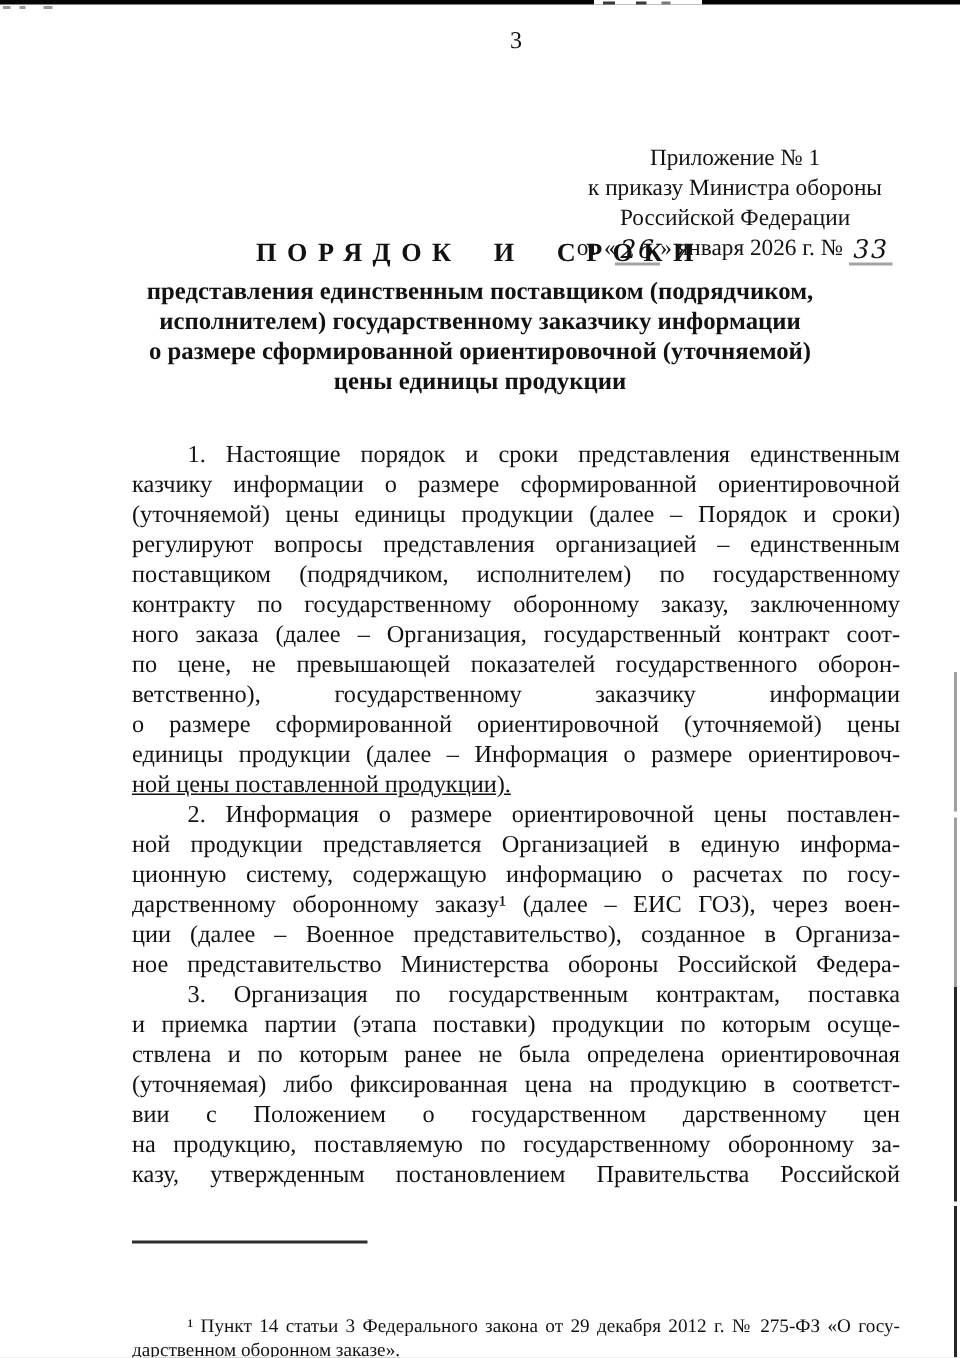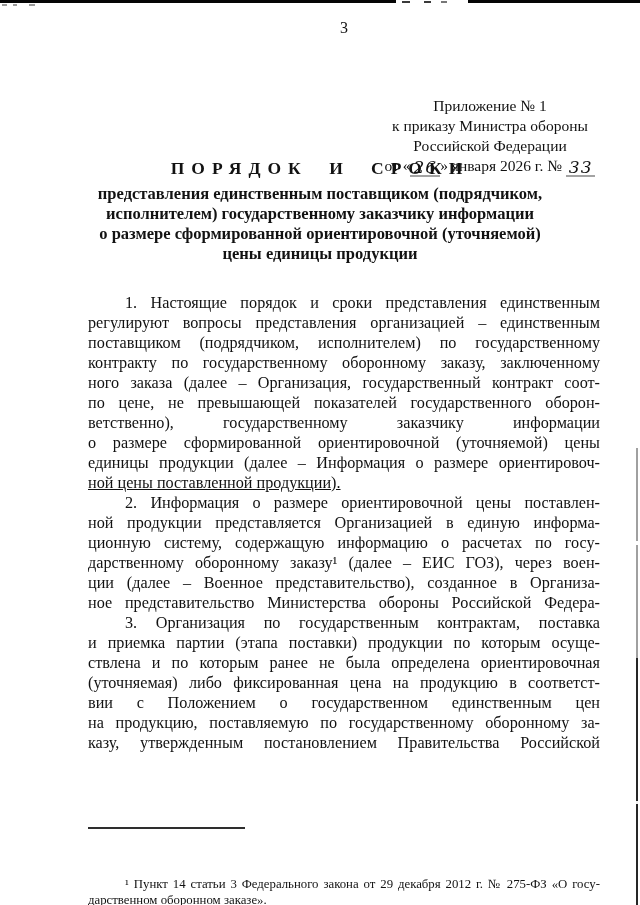--- a/index.html
+++ b/index.html
@@ -108,20 +108,22 @@
         <div class="subtitle-line">представления единственным поставщиком (подрядчиком,</div>
         <div class="subtitle-line">исполнителем) государственному заказчику информации</div>
         <div class="subtitle-line">о размере сформированной ориентировочной (уточняемой)</div>
         <div class="subtitle-line">цены единицы продукции</div>
       </div>
   </div>
 
   <div class="body-block">
       <div class="paragraph">
         <div class="line first">1. Настоящие порядок и сроки представления единственным</div>
+        <div class="line">казчику информации о размере сформированной ориентировочной</div>
+        <div class="line">(уточняемой) цены единицы продукции (далее – Порядок и сроки)</div>
         <div class="line">регулируют вопросы представления организацией – единственным</div>
         <div class="line">поставщиком (подрядчиком, исполнителем) по государственному</div>
         <div class="line">контракту по государственному оборонному заказу, заключенному</div>
         <div class="line">ного заказа (далее – Организация, государственный контракт соот-</div>
         <div class="line">по цене, не превышающей показателей государственного оборон-</div>
         <div class="line">ветственно), государственному заказчику информации</div>
         <div class="line">о размере сформированной ориентировочной (уточняемой) цены</div>
         <div class="line">единицы продукции (далее – Информация о размере ориентировоч-</div>
         <div class="line end">ной цены поставленной продукции).</div>
       </div>
@@ -131,21 +133,21 @@
         <div class="line">ционную систему, содержащую информацию о расчетах по госу-</div>
         <div class="line">дарственному оборонному заказу¹ (далее – ЕИС ГОЗ), через воен-</div>
         <div class="line">ции (далее – Военное представительство), созданное в Организа-</div>
         <div class="line">ное представительство Министерства обороны Российской Федера-</div>
       </div>
       <div class="paragraph">
         <div class="line first">3. Организация по государственным контрактам, поставка</div>
         <div class="line">и приемка партии (этапа поставки) продукции по которым осуще-</div>
         <div class="line">ствлена и по которым ранее не была определена ориентировочная</div>
         <div class="line">(уточняемая) либо фиксированная цена на продукцию в соответст-</div>
-        <div class="line">вии с Положением о государственном единственным цен</div>
+        <div class="line">вии с Положением о государственном дарственному цен</div>
         <div class="line">на продукцию, поставляемую по государственному оборонному за-</div>
         <div class="line">казу, утвержденным постановлением Правительства Российской</div>
       </div>
     </div>
 
   <div class="footnote-rule"></div>
   <div class="footnote">
       <div class="paragraph">
         <div class="line first">¹ Пункт 14 статьи 3 Федерального закона от 29 декабря 2012 г. № 275-ФЗ «О госу-</div>
         <div class="line end">дарственном оборонном заказе».</div>

